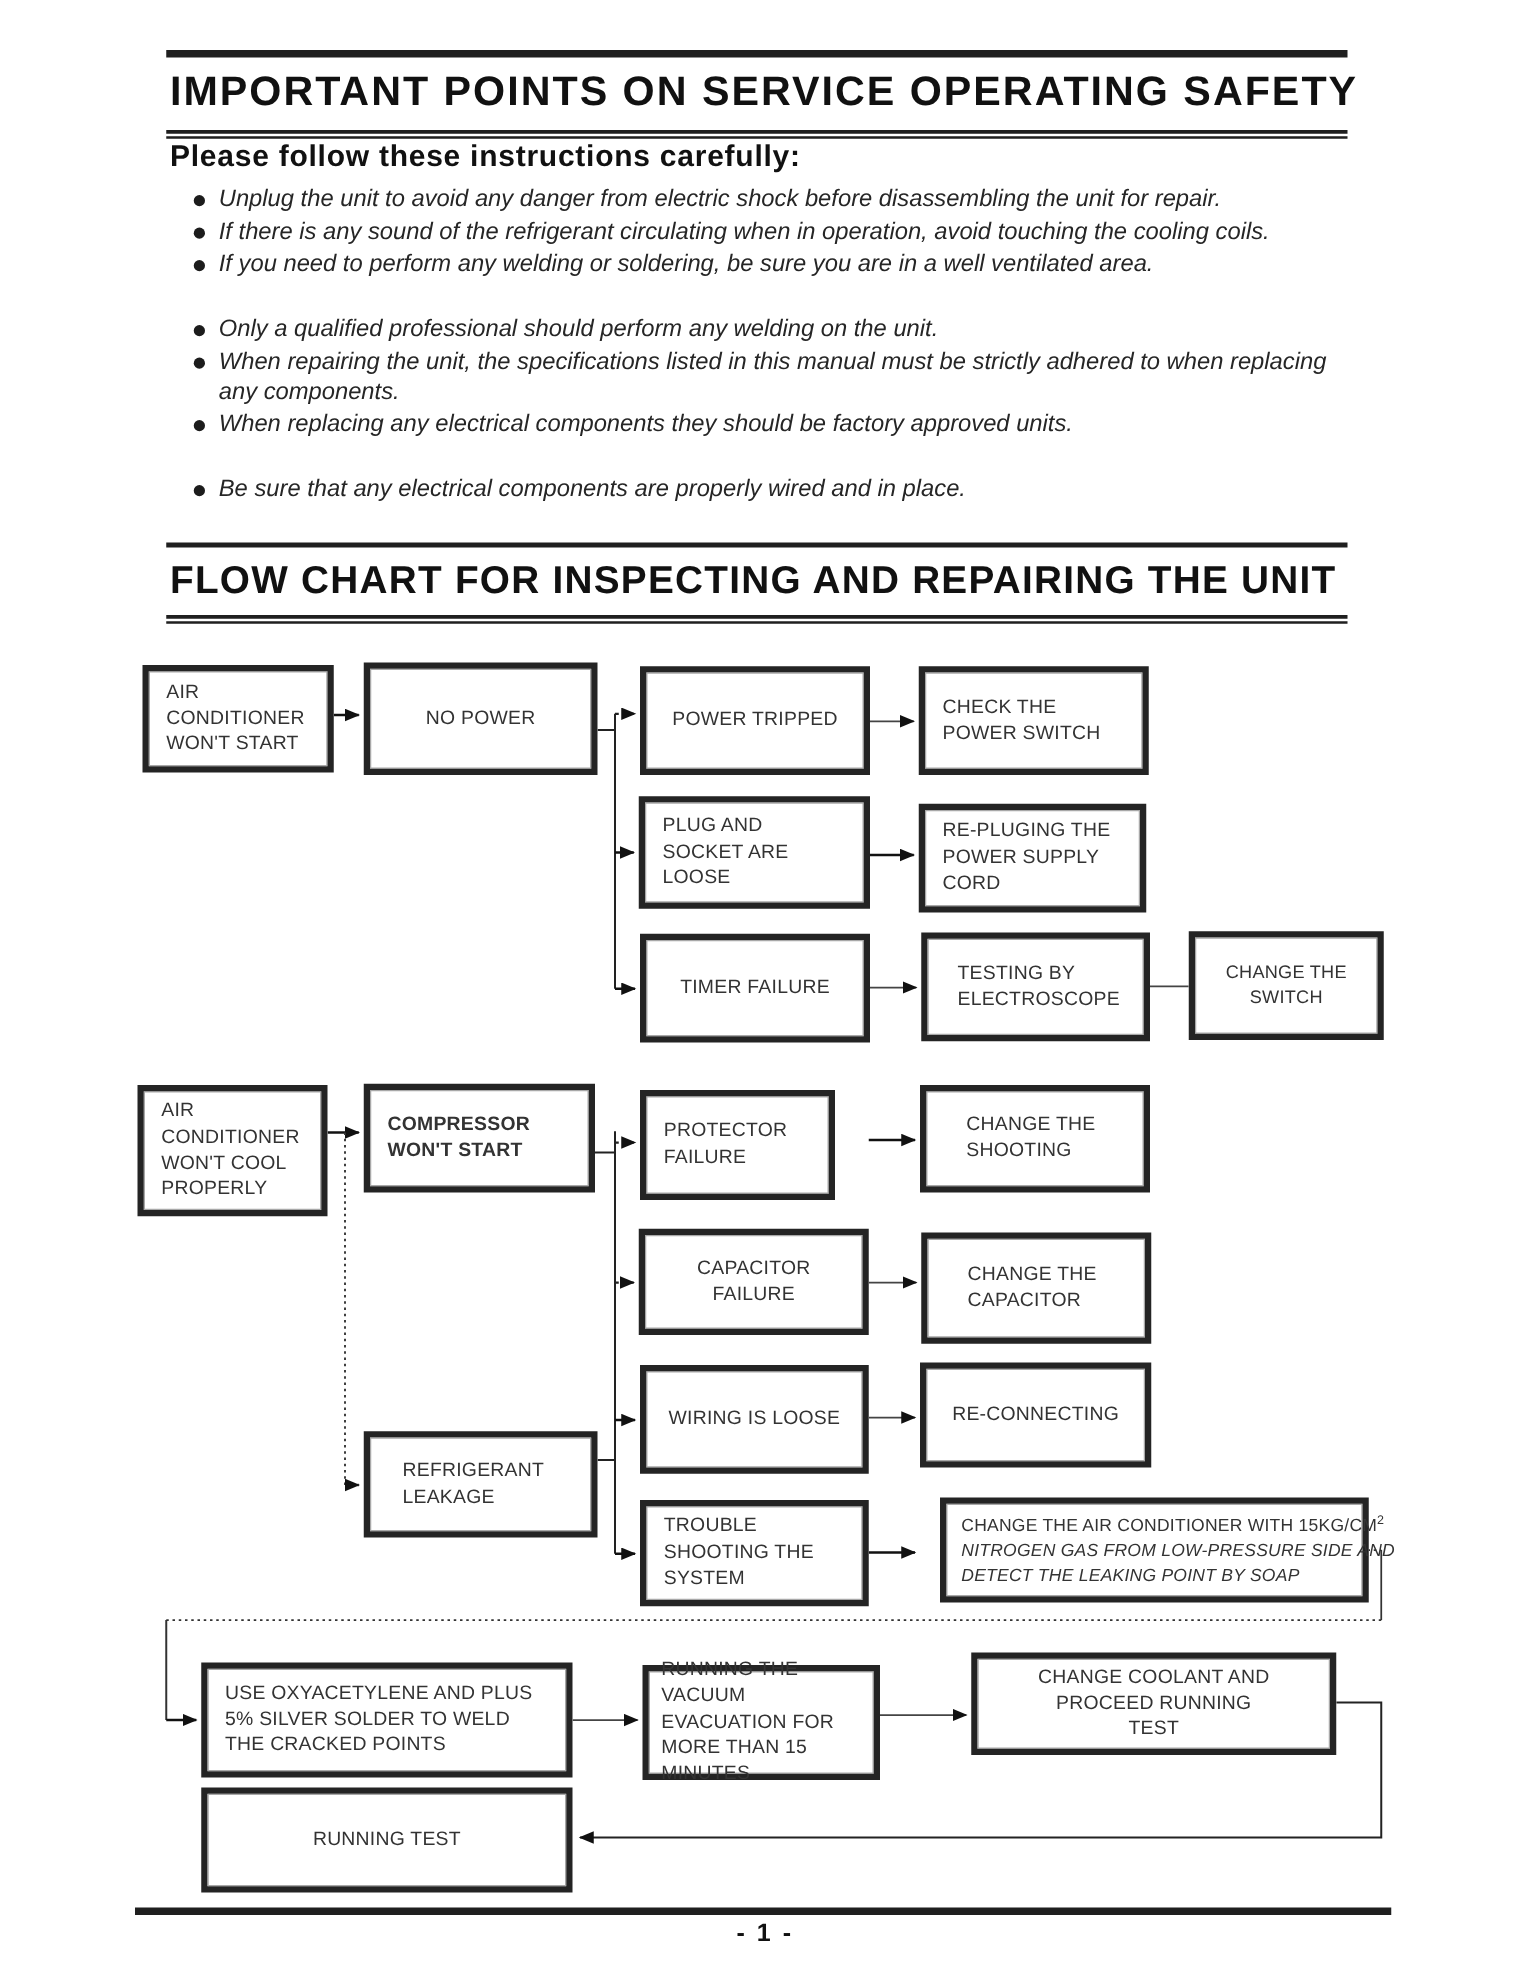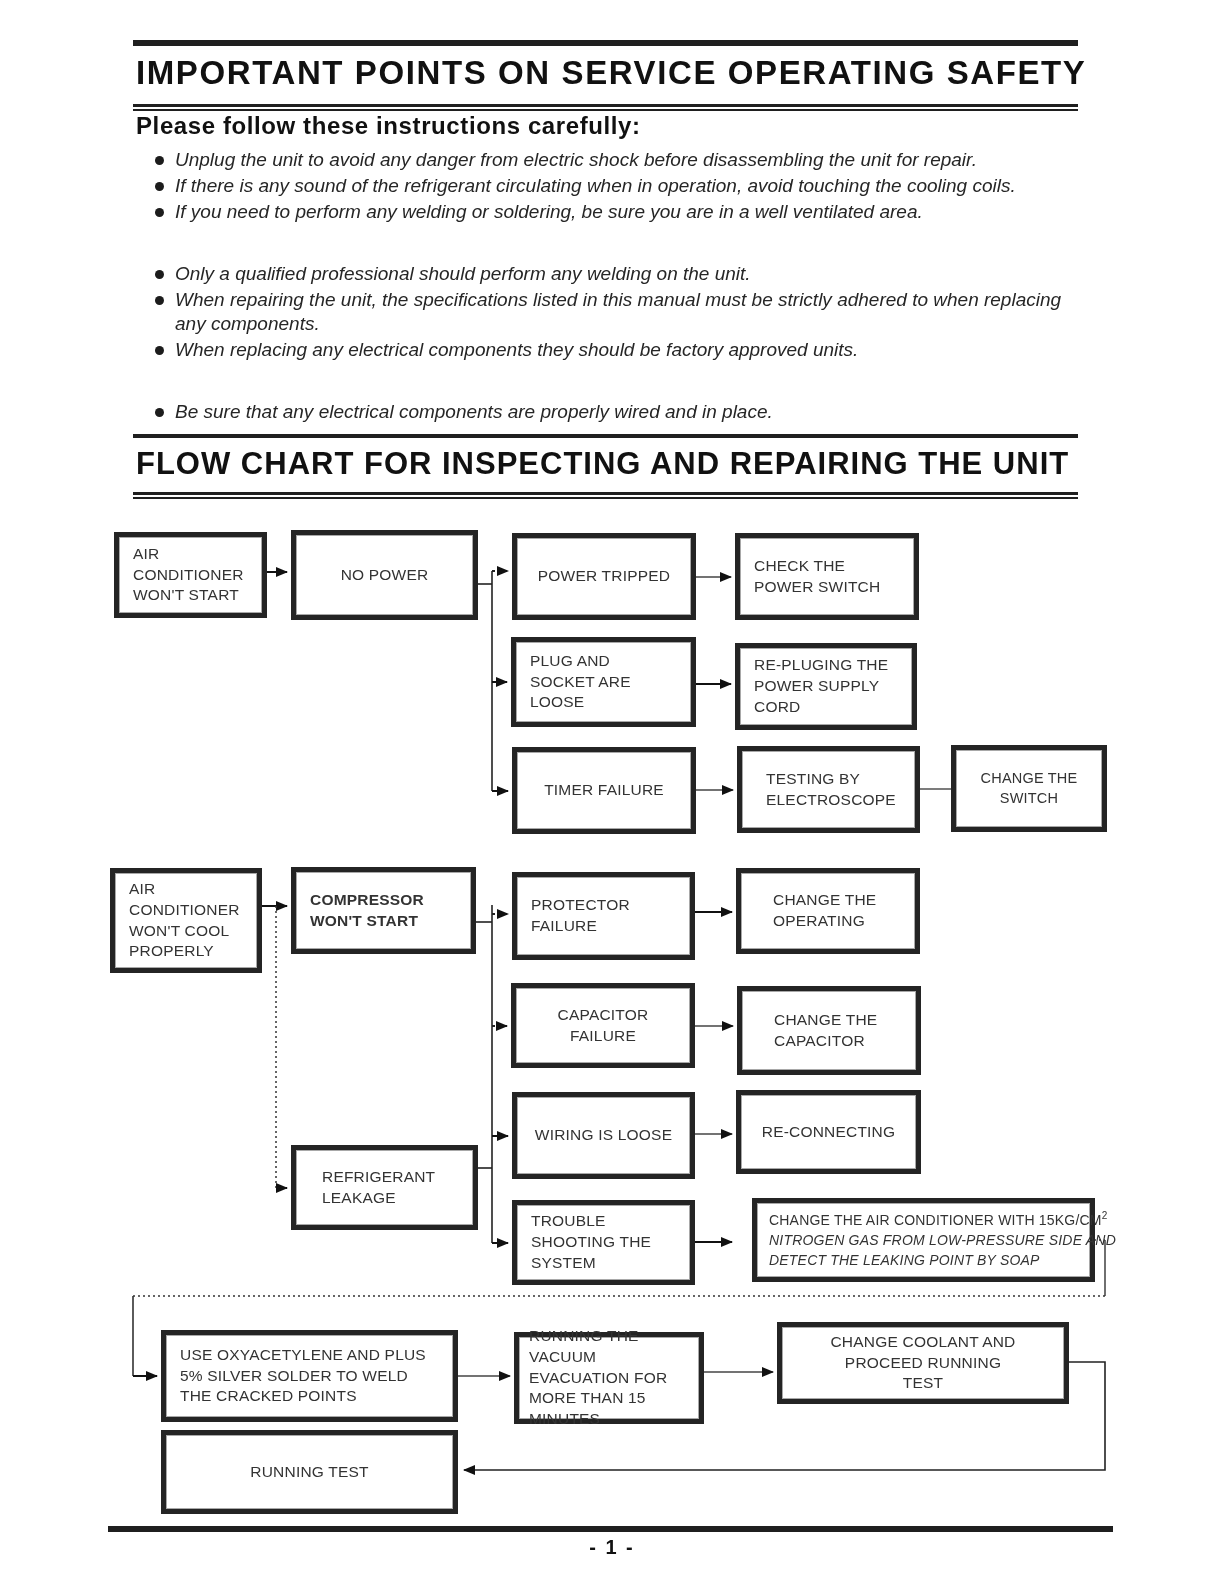--- a/index.html
+++ b/index.html
@@ -19,21 +19,21 @@
     font-size:33px;font-weight:bold;letter-spacing:1.6px;color:#111;
     white-space:nowrap;
   }
   .h-sub{
     position:absolute;left:136px;top:112px;width:900px;
     font-size:24px;font-weight:bold;letter-spacing:0.6px;color:#111;
   }
   .bullets{position:absolute;left:155px;top:148px;width:915px;font-style:italic;}
   .bullet{display:flex;gap:11px;font-size:19px;line-height:24px;color:#262626;margin-bottom:2px;}
   .bullet .dot{flex:0 0 auto;width:9px;height:9px;border-radius:50%;background:#1c1c1c;margin-top:8px;}
-  .bullet.mt{margin-top:38px;}
+  .bullet.mt{margin-top:28px;}
   .h-flow{
     position:absolute;left:136px;top:446px;width:960px;
     font-size:31px;font-weight:bold;letter-spacing:1px;color:#111;
     white-space:nowrap;
   }
   
   .fbox{
     position:absolute;box-sizing:border-box;
     border:5px solid #242424;
     box-shadow:inset 0 0 0 1px #a8a8a8;
@@ -56,21 +56,21 @@
   #b-no-power{left:291px;top:530px;width:187px;height:90px;}
   #b-power-tripped{left:512px;top:533px;width:184px;height:87px;}
   #b-check-switch{left:735px;top:533px;width:184px;height:87px;}
   #b-plug-loose{left:511px;top:637px;width:185px;height:90px;}
   #b-replug{left:735px;top:643px;width:182px;height:87px;}
   #b-timer{left:512px;top:747px;width:184px;height:87px;}
   #b-testing{left:737px;top:746px;width:183px;height:87px;}
   #b-change-sw{left:951px;top:745px;width:156px;height:87px;font-size:14.5px;}
   #b-ac-cool{left:110px;top:868px;width:152px;height:105px;}
   #b-compressor{left:291px;top:867px;width:185px;height:87px;font-weight:bold;}
-  #b-protector{left:512px;top:872px;width:183px;height:88px;}
+  #b-protector{left:512px;top:872px;width:156px;height:88px;}
   #b-ch-protector{left:736px;top:868px;width:184px;height:86px;}
   #b-capacitor{left:511px;top:983px;width:184px;height:85px;}
   #b-ch-capacitor{left:737px;top:986px;width:184px;height:89px;}
   #b-wiring{left:512px;top:1092px;width:183px;height:87px;}
   #b-reconnect{left:736px;top:1090px;width:185px;height:84px;}
   #b-refrig{left:291px;top:1145px;width:187px;height:85px;}
   #b-trouble{left:512px;top:1200px;width:183px;height:85px;}
   #b-nitrogen{left:752px;top:1198px;width:343px;height:84px;
       flex-direction:column;align-items:flex-start;justify-content:center;
       font-size:14px;line-height:1.45;padding:4px 8px 4px 12px;}
@@ -208,21 +208,21 @@
   <div class="fbox" id="b-ac-cool">
       <span class="ftext w130">AIR CONDITIONER WON'T COOL PROPERLY</span>
     </div>
   <div class="fbox" id="b-compressor">
       <span class="ftext w150">COMPRESSOR WON'T START</span>
     </div>
   <div class="fbox" id="b-protector">
       <span class="ftext">PROTECTOR FAILURE</span>
     </div>
   <div class="fbox cl" id="b-ch-protector">
-      <span class="ftext w110">CHANGE THE OPERATING</span>
+      <span class="ftext w110">CHANGE THE SHOOTING</span>
     </div>
   <div class="fbox c" id="b-capacitor">
       <span class="ftext">CAPACITOR FAILURE</span>
     </div>
   <div class="fbox cl" id="b-ch-capacitor">
       <span class="ftext w110">CHANGE THE CAPACITOR</span>
     </div>
   <div class="fbox c" id="b-wiring">
       <span class="ftext">WIRING IS LOOSE</span>
     </div>

